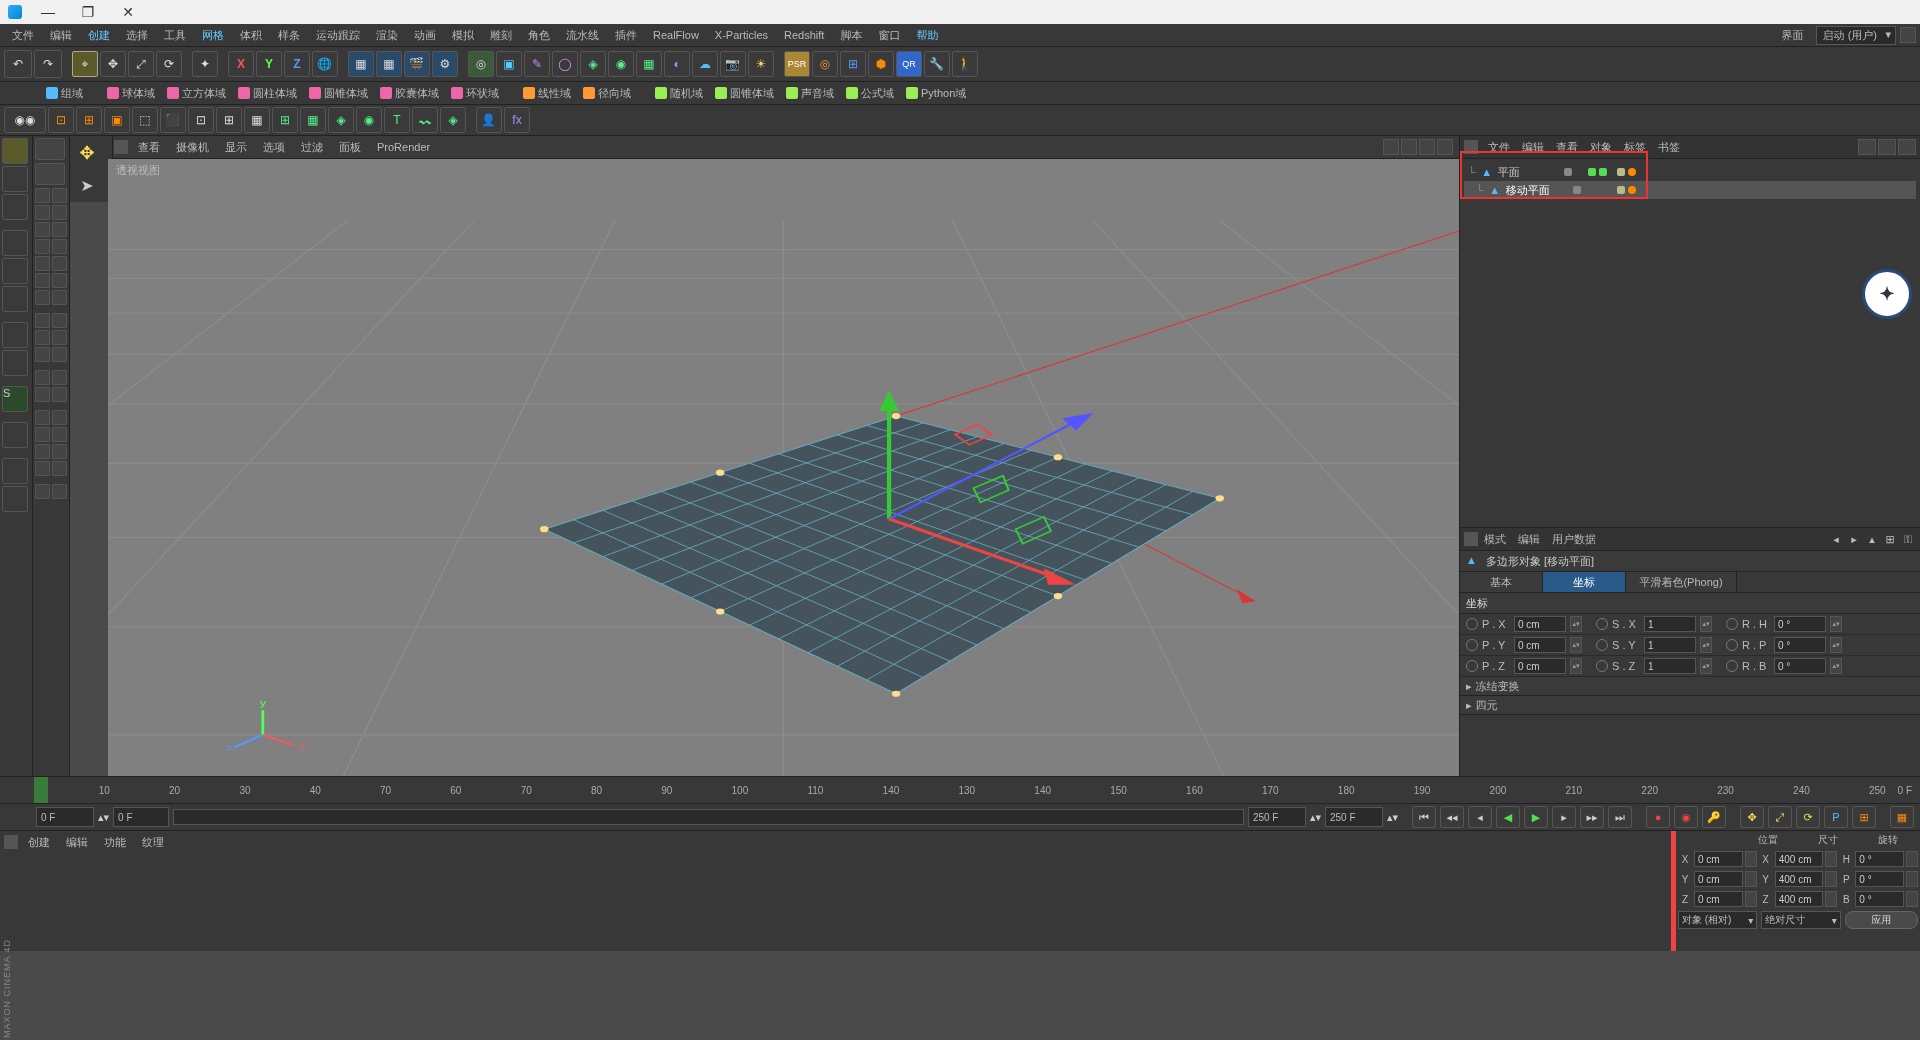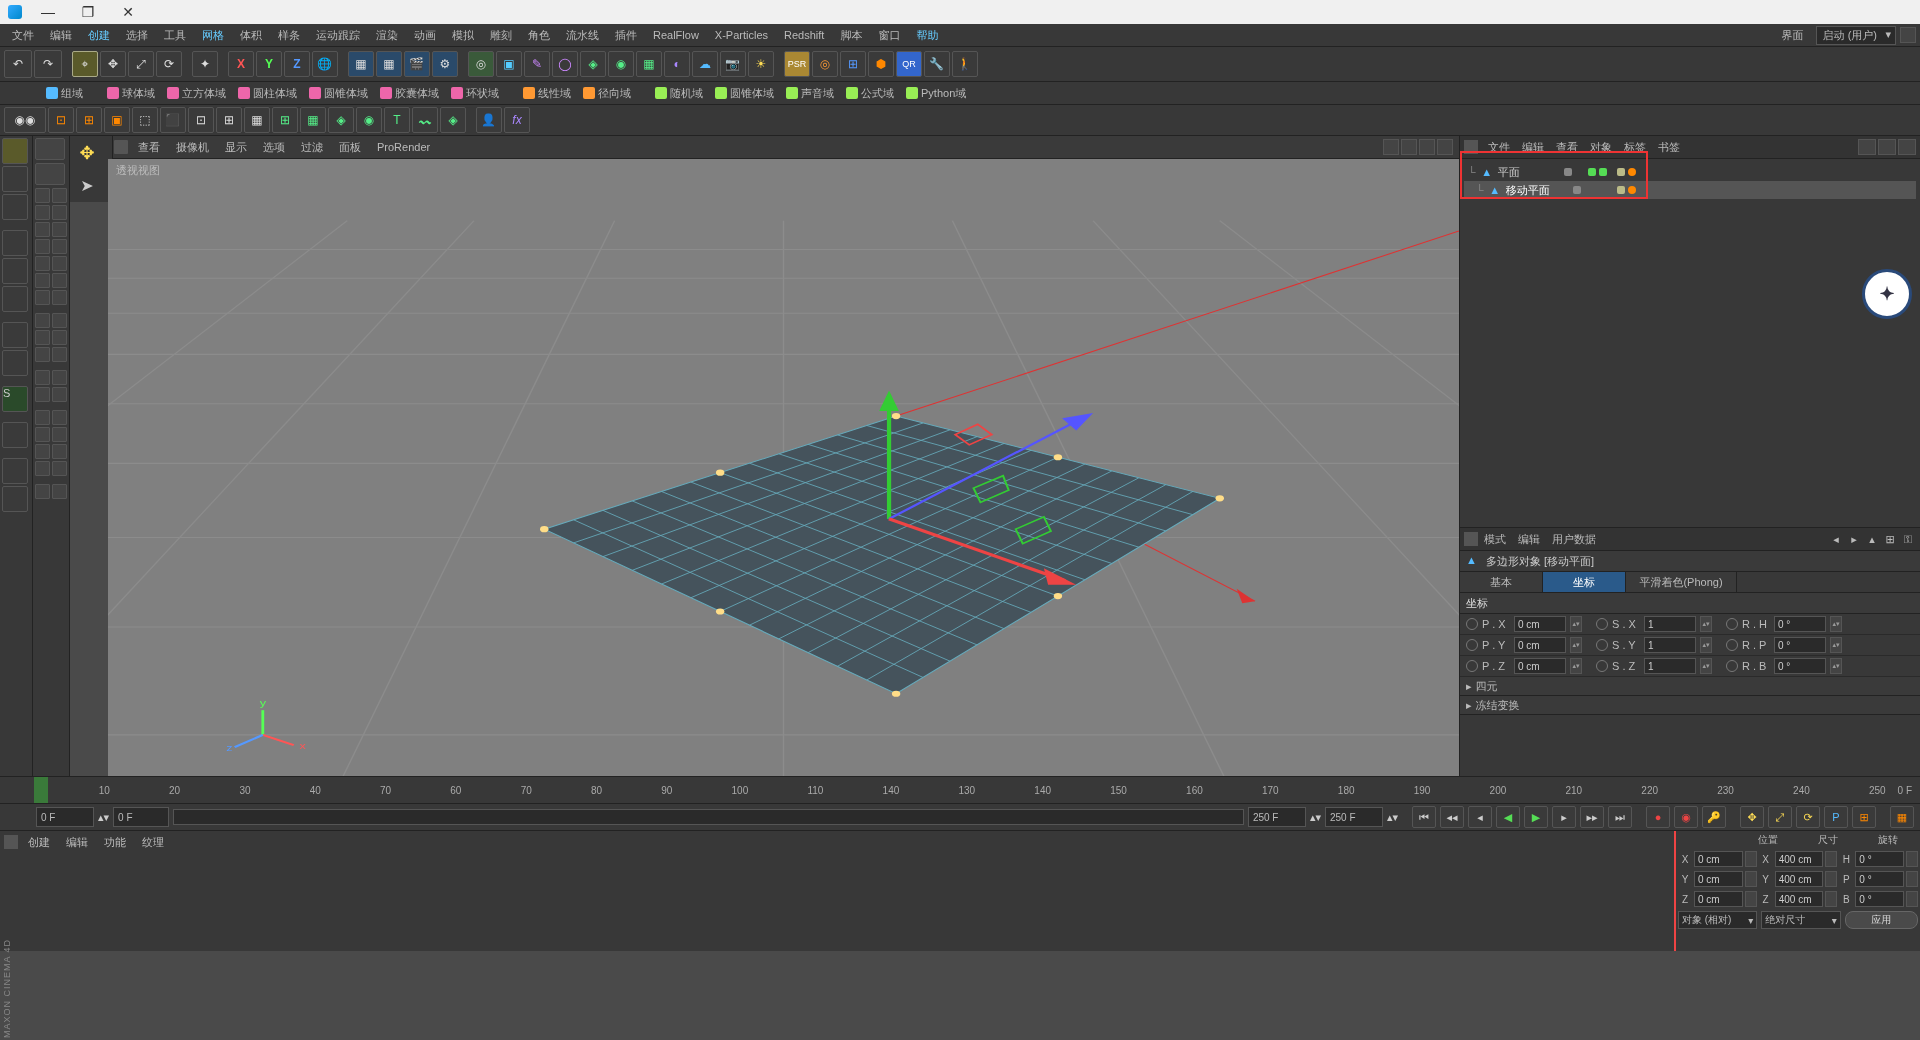--- a/index.html
+++ b/index.html
@@ -78,21 +78,21 @@
 .timeline{height:26px;background:#383838;display:flex;align-items:center;padding:0 34px;border-top:1px solid #222;font-size:10px;color:#aaa;position:relative}
 .timeline .marker{position:absolute;left:34px;top:0;bottom:0;width:14px;background:#3a7a3a}
 .timeline .ticks{flex:1;display:flex;justify-content:space-between}
 .playback{height:26px;background:#383838;display:flex;align-items:center;padding:0 6px;gap:4px;border-top:1px solid #222}
 .playback .fld{height:18px;background:#2a2a2a;border:1px solid #555;padding:0 4px;color:#bbb;display:flex;align-items:center;font-size:10px}
 .playback .pbtn{width:22px;height:20px;background:#3a3a3a;border:1px solid #555;border-radius:2px;display:flex;align-items:center;justify-content:center;font-size:11px;color:#ccc}
 .bottom{height:120px;background:#383838;display:flex;border-top:1px solid #222}
 .matpanel{flex:1;padding:4px}
 .matmenu{height:18px;display:flex;gap:4px;font-size:11px;color:#bbb}
 .matmenu span{padding:0 6px}
-.coordpanel{width:240px;border-left:2px solid #ef4444;padding:2px}
+.coordpanel{width:240px;border-left:5px solid #ef4444;padding:2px}
 .coordhead{height:16px;display:flex;font-size:10px;color:#bbb}
 .coordhead div{flex:1;text-align:center}
 .coordrow{height:20px;display:flex;align-items:center;gap:2px;font-size:10px}
 .coordrow .cl{width:14px;text-align:center;color:#bbb}
 .coordrow .cv{flex:1;height:14px;background:#2a2a2a;border:1px solid #555;padding:0 3px;color:#ccc;display:flex;align-items:center}
 .coordrow .csp{width:10px;height:14px;background:#444;border:1px solid #555}
 .coordfoot{height:20px;display:flex;gap:4px;padding:2px 0}
 .coordfoot .csel{flex:1;height:16px;background:#2a2a2a;border:1px solid #555;padding:0 3px;font-size:10px;color:#bbb;display:flex;align-items:center;position:relative}
 .coordfoot .csel::after{content:"▾";position:absolute;right:3px}
 .coordfoot .cbtn{flex:1;height:16px;background:#4a4a4a;border:1px solid #666;border-radius:8px;display:flex;align-items:center;justify-content:center;font-size:10px;color:#ddd}
@@ -263,21 +263,21 @@
   <div class="tbtn">▦</div>
   <div class="tbtn" style="color:#5e8">⊞</div>
   <div class="tbtn" style="color:#5e8">▦</div>
   <div class="tbtn" style="color:#5e8">◈</div>
   <div class="tbtn" style="color:#5e8">◉</div>
   <div class="tbtn" style="color:#5e8">T</div>
   <div class="tbtn" style="color:#5e8">〰</div>
   <div class="tbtn" style="color:#5e8">◈</div>
   <div class="sep"></div>
   <div class="tbtn" style="color:#a8f">👤</div>
-  <div class="tbtn" style="color:#a8f;font-size:12px;font-style:italic">fx</div>
+  <div class="tbtn" style="color:#a8f;font-size:12px;">fx</div>
 </div>
 
 <div class="main">
 
   <div class="leftcol">
     <div class="lbtn" style="background:#5a5a2a"></div>
     <div class="lbtn"></div>
     <div class="lbtn" style="color:#f80"></div>
     <div style="height:6px"></div>
     <div class="lbtn"></div>
@@ -594,22 +594,22 @@
           <span class="plabel">S . Z</span>
           <div class="pval">1</div>
           <div class="spin">▴▾</div>
           <div style="width:6px"></div>
           <div class="bullet"></div>
           <span class="plabel">R . B</span>
           <div class="pval">0 °</div>
           <div class="spin">▴▾</div>
         </div>
       </div>
+    <div class="collapse">冻结变换</div>
     <div class="collapse">四元</div>
-    <div class="collapse">冻结变换</div>
   </div>
 </div>
 
 <div class="timeline">
   <div class="marker"></div>
   <div class="ticks" id="tlticks">
       <span>0</span>
       <span>10</span>
       <span>20</span>
       <span>30</span>

